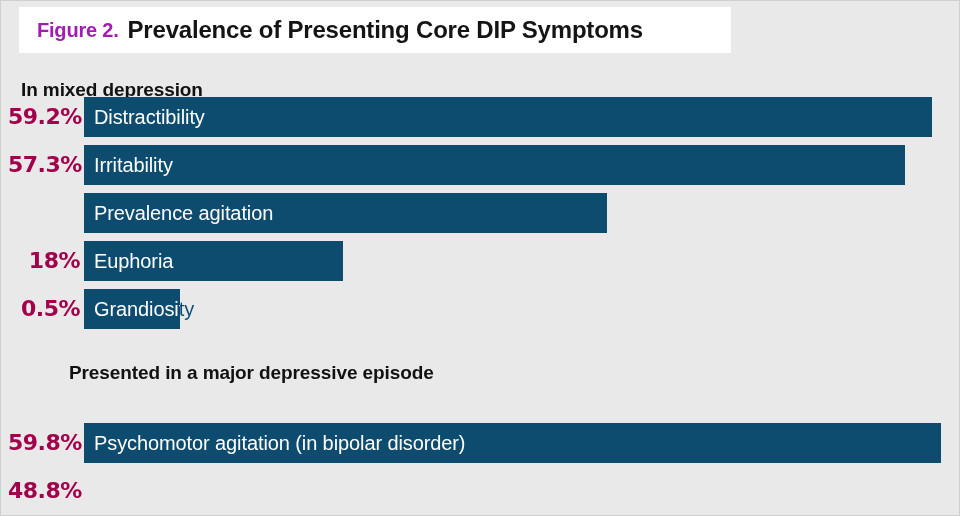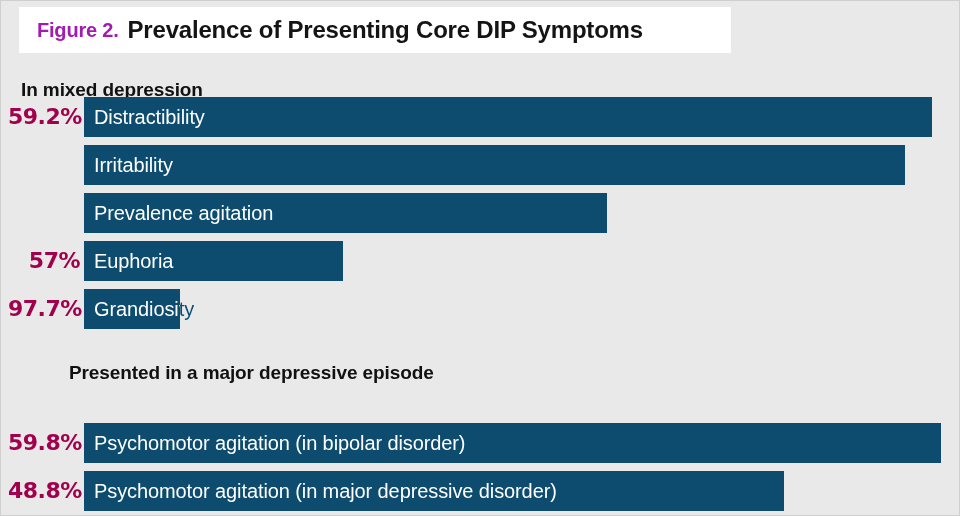--- a/index.html
+++ b/index.html
@@ -134,40 +134,41 @@
   <div class="bars" id="bars-mixed">
 
     <div class="row">
       <div class="pct">59.2%</div>
       <div class="bar" style="width:848px">
         <span class="bar-label">Distractibility</span>
       </div>
     </div>
 
     <div class="row">
+      <div class="pct">57.3%</div>
       <div class="bar" style="width:821px">
         <span class="bar-label">Irritability</span>
       </div>
     </div>
 
     <div class="row">
       <div class="bar" style="width:523px">
         <span class="bar-label">Prevalence agitation</span>
       </div>
     </div>
 
     <div class="row">
-      <div class="pct">57%</div>
+      <div class="pct">18%</div>
       <div class="bar" style="width:259px">
         <span class="bar-label">Euphoria</span>
       </div>
     </div>
 
     <div class="row">
-      <div class="pct">97.7%</div>
+      <div class="pct">0.5%</div>
       <div class="bar" style="width:96px"></div>
       <div class="overflow-wrap">
         <span class="ov-in">Grandiosity</span>
       </div>
       <div class="overflow-wrap" style="clip-path: inset(0 0 0 86px);">
         <span class="ov-out">Grandiosity</span>
       </div>
     </div>
 
   </div>
@@ -178,20 +179,17 @@
 
     <div class="row">
       <div class="pct">59.8%</div>
       <div class="bar" style="width:857px">
         <span class="bar-label">Psychomotor agitation (in bipolar disorder)</span>
       </div>
     </div>
 
     <div class="row">
       <div class="pct">48.8%</div>
-      <div class="bar" style="width:700px">
-        <span class="bar-label">Psychomotor agitation (in major depressive disorder)</span>
-      </div>
     </div>
 
   </div>
 
 </div>
 
 </body></html>

